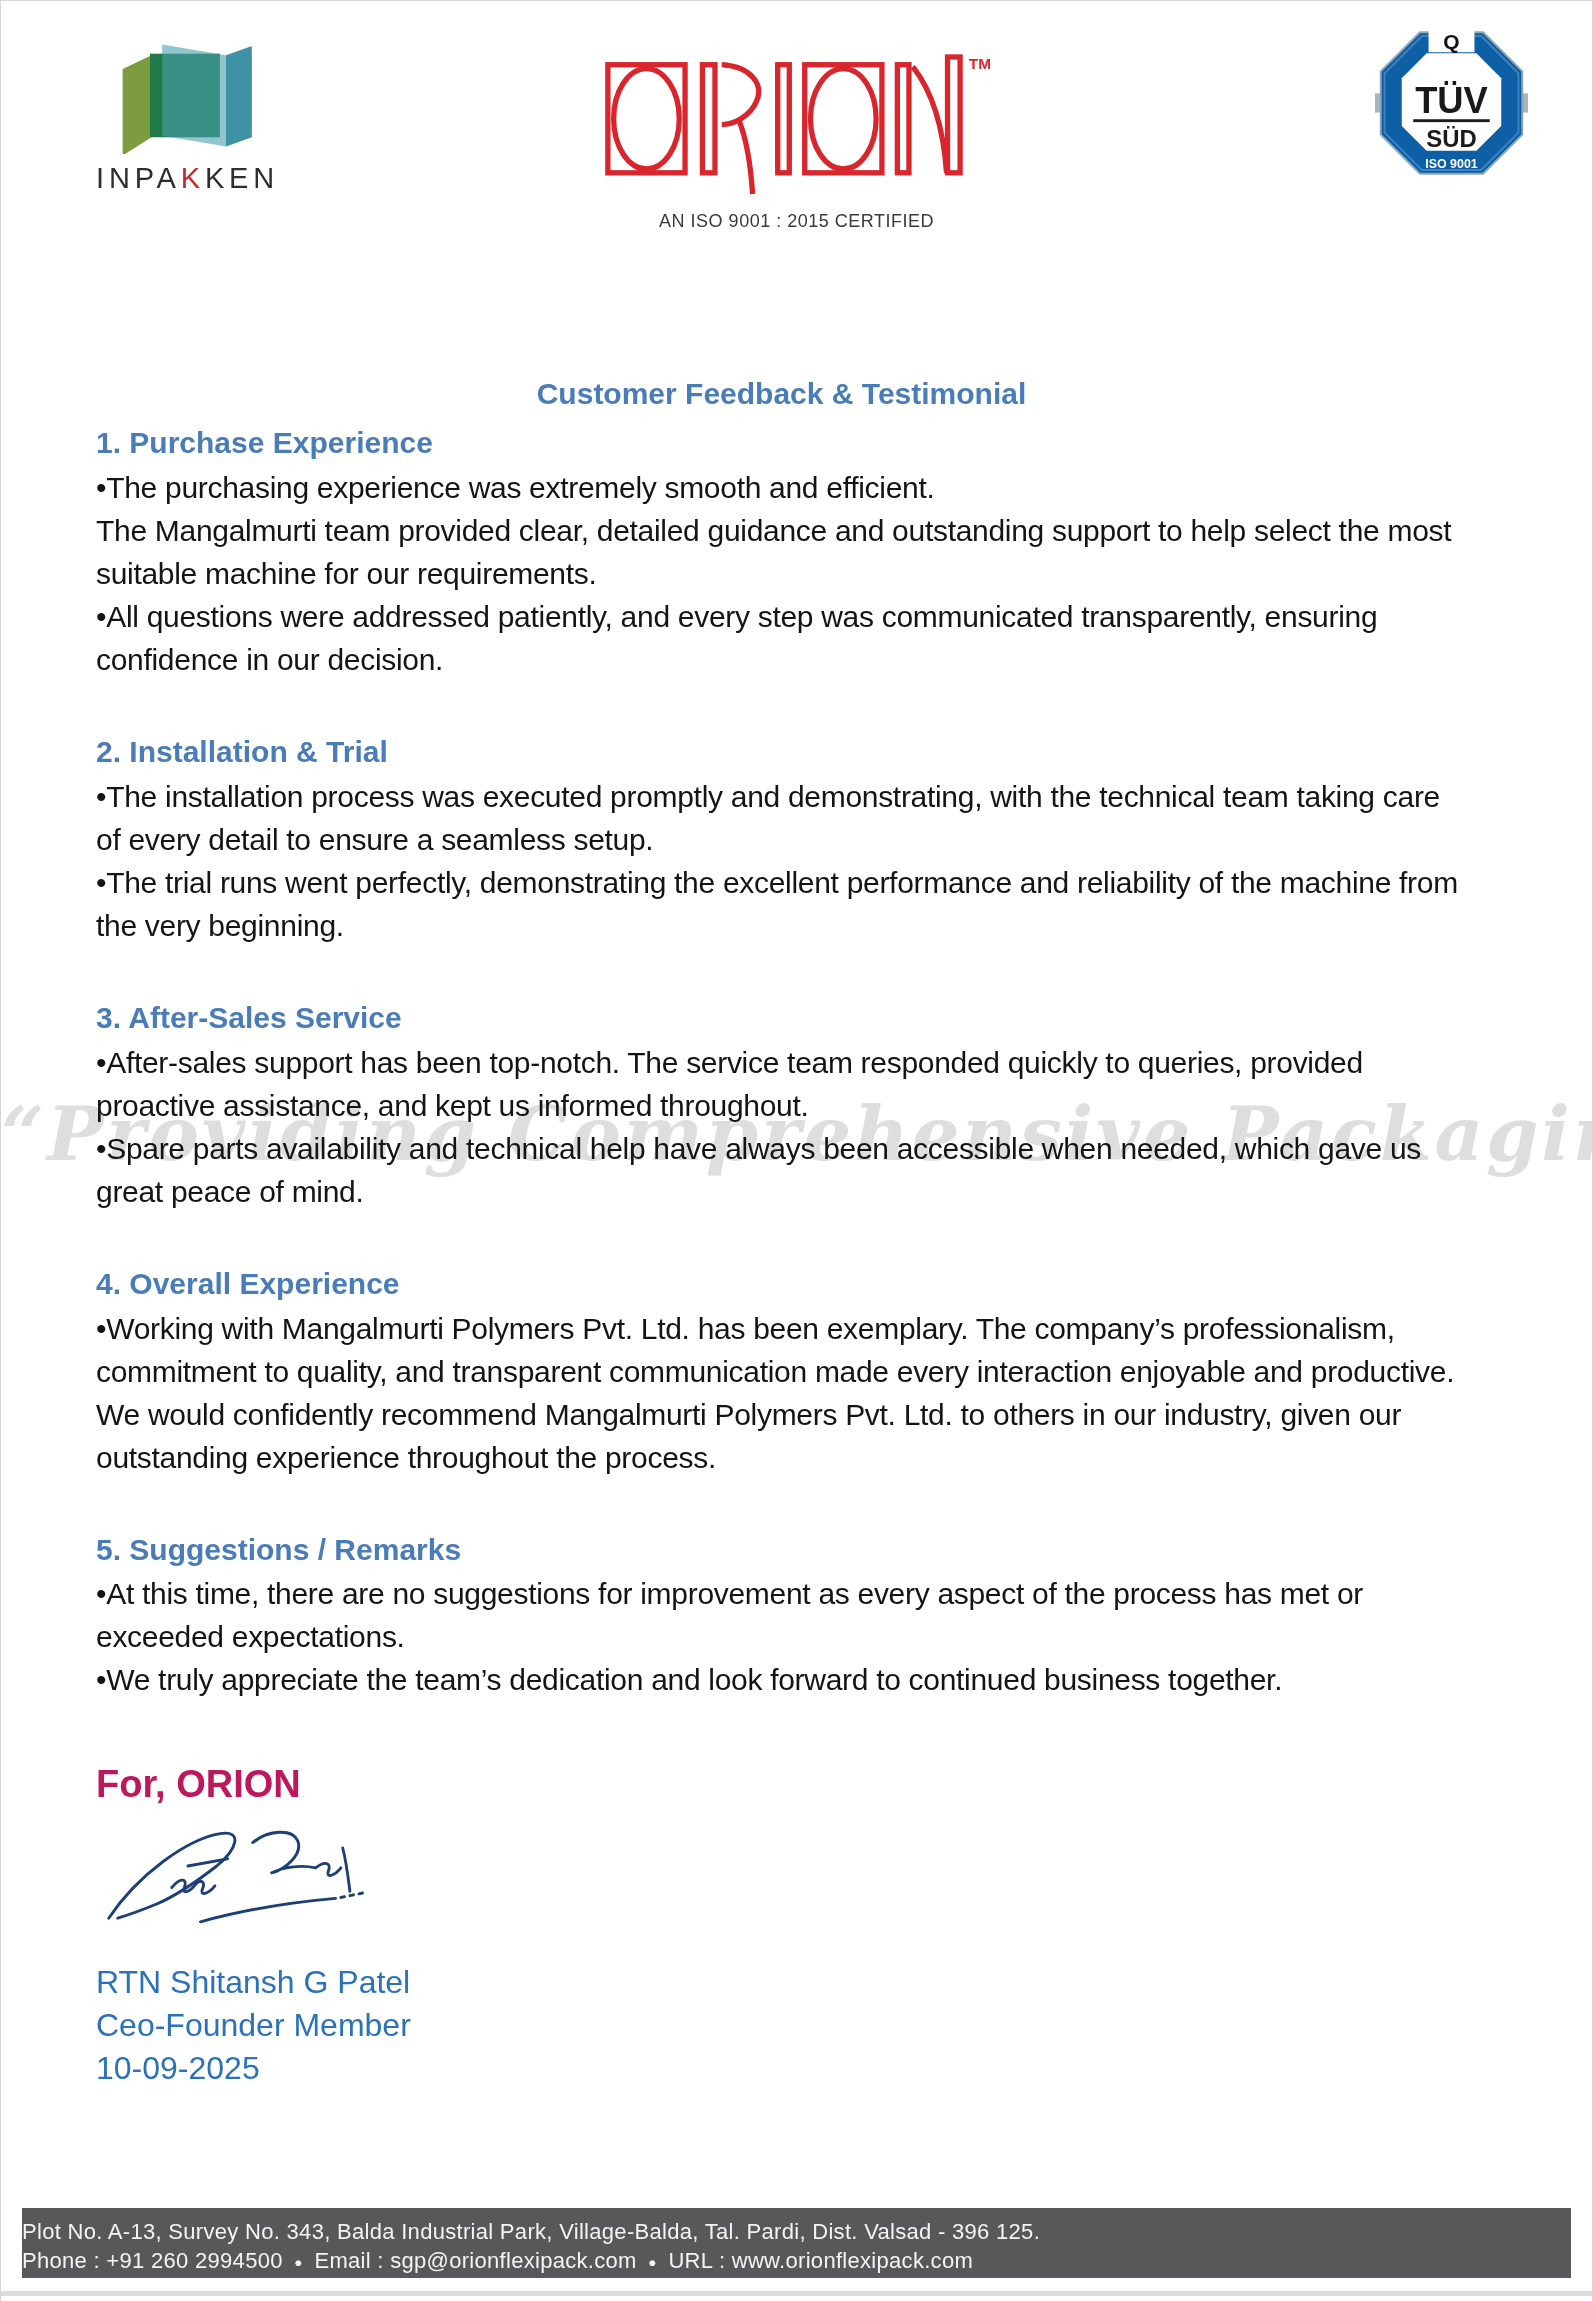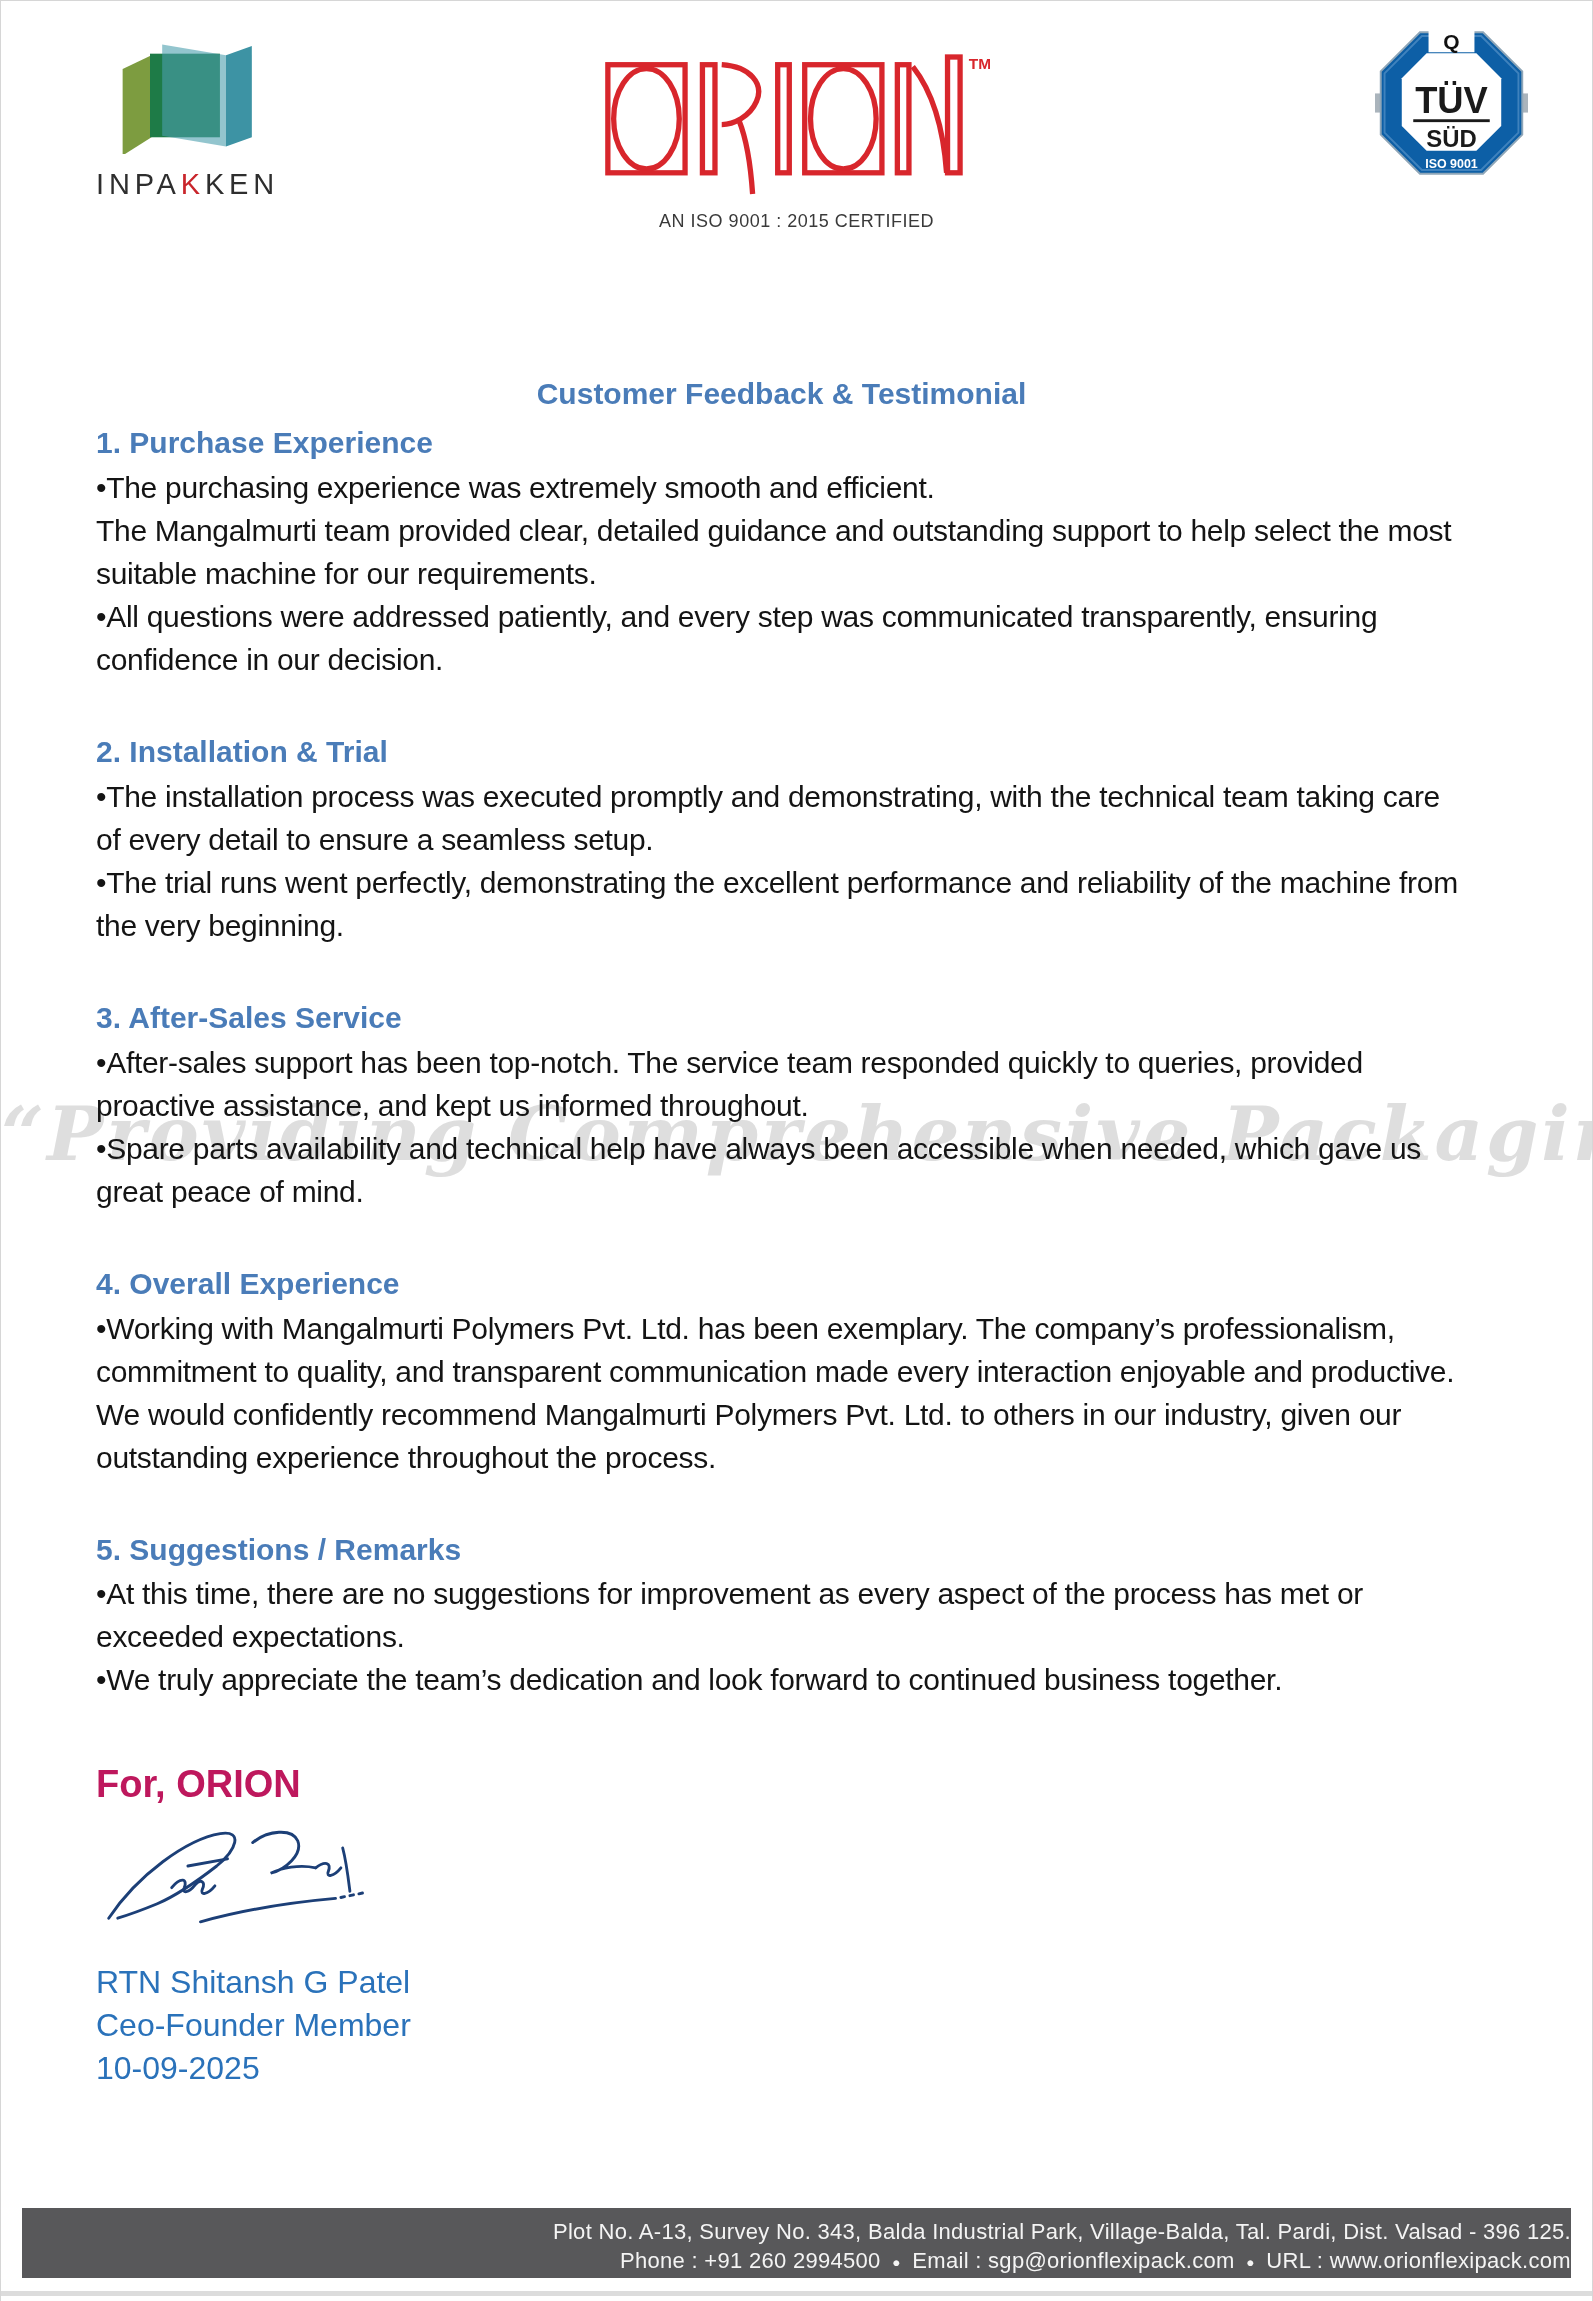--- a/index.html
+++ b/index.html
@@ -5,21 +5,21 @@
   html,body { margin:0; padding:0; background:#e8e8e8; }
   .page {
     position:relative; width:1593px; height:2302px; margin:0 auto;
     background:#ffffff; border:1.9px solid #d6d6d6; box-sizing:border-box;
     font-family:"Liberation Sans", sans-serif; color:#111; overflow:hidden;
   }
 
   
   .header { position:absolute; top:0; left:0; right:0; height:299px; }
   .inpakken { position:absolute; left:85px; top:39px; width:203px; text-align:center; }
-  .inpakken-word { margin-top:10px; font-size:29px; letter-spacing:4.8px; color:#2e2e2e; font-weight:400; }
+  .inpakken-word { margin-top:4px; font-size:29px; letter-spacing:4.8px; color:#2e2e2e; font-weight:400; }
   .inpakken-word .accent { color:#c9252b; }
   .orion-block { position:absolute; left:50%; transform:translateX(-50%); top:50px; text-align:center; }
   .orion-tagline { margin-top:5.8px; font-size:18px; color:#3a3a3a; letter-spacing:0.5px; font-weight:500; }
   .tuv-block { position:absolute; right:64px; top:25px; }
 
   
   .content { position:absolute; left:95px; top:332px; width:1371px; z-index:2;margin-top:44px; }
   .doc-title { margin:0; text-align:center; font-size:30px; font-weight:bold; color:#4a7cb8; }
   .section h2 { margin:54px 0 5.8px 0; font-size:30px; font-weight:bold; color:#4a7cb8; }
   .section:first-of-type h2 { margin-top:15.4px; }
@@ -36,21 +36,21 @@
   
   .sig-block { margin-top:62px; }
   .sig-for { margin:0 0 5.8px 0; font-size:38px; color:#be185d;font-weight:bold; }
   .sig-art { display:block; margin:1.9px 0 0 3.9px; }
   .sig-name, .sig-role, .sig-date { margin:0; font-size:32px; line-height:43px; color:#2a72ba; }
   .sig-name { margin-top:13.5px; }
 
   
   .footer {
     position:absolute; left:21px; right:21px; top:2207px; height:70px; z-index:2;
-    background:#58585a; color:#f4f4f4; text-align:right; font-size:22px;
+    background:#58585a; color:#f4f4f4; text-align:left; font-size:22px;
   }
   .footer p { margin:0; }
   .footer .line1 { padding-top:10.6px; letter-spacing:0.3px; }
   .footer .line2 { padding-top:3.9px; letter-spacing:0.3px; }
   .footer .sep { display:inline-block; margin:0 11.6px; font-size:13.5px; vertical-align:1.9px; }
   .bottom-strip { position:absolute; left:0; right:0; top:2290px; height:4.8px; background:#dcdcdc; }
 
   svg text { font-family:"Liberation Sans", sans-serif; }
 </style>
 </head>

